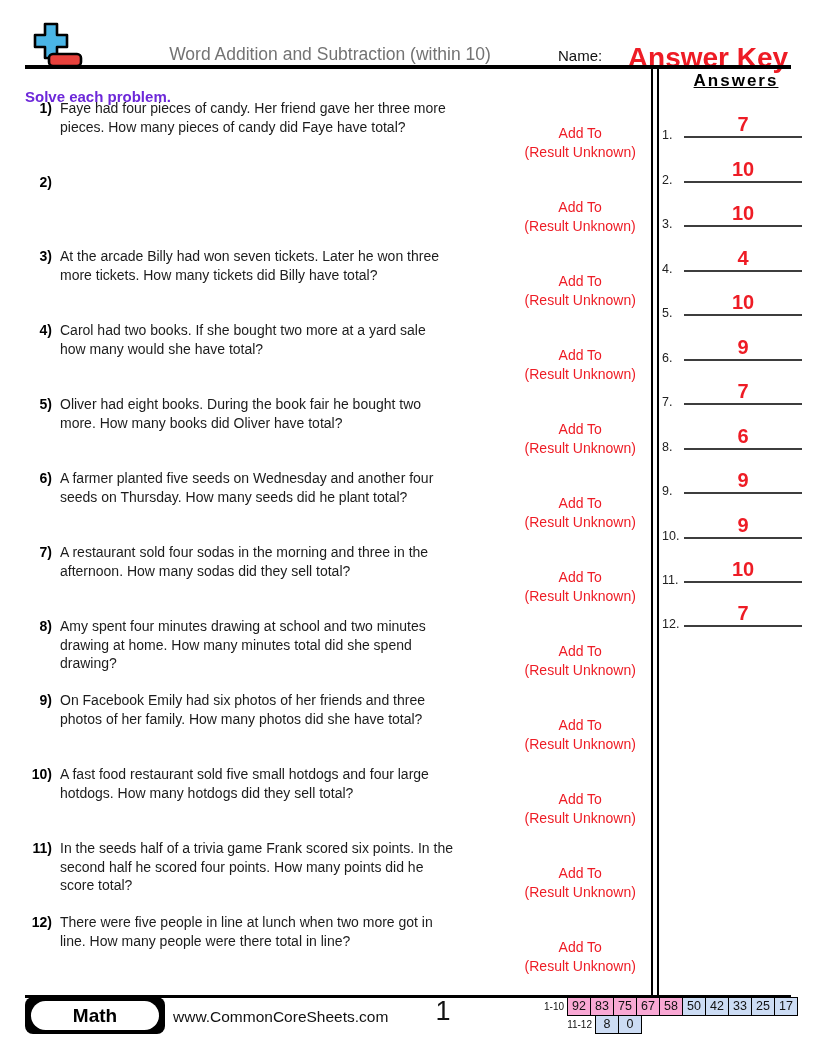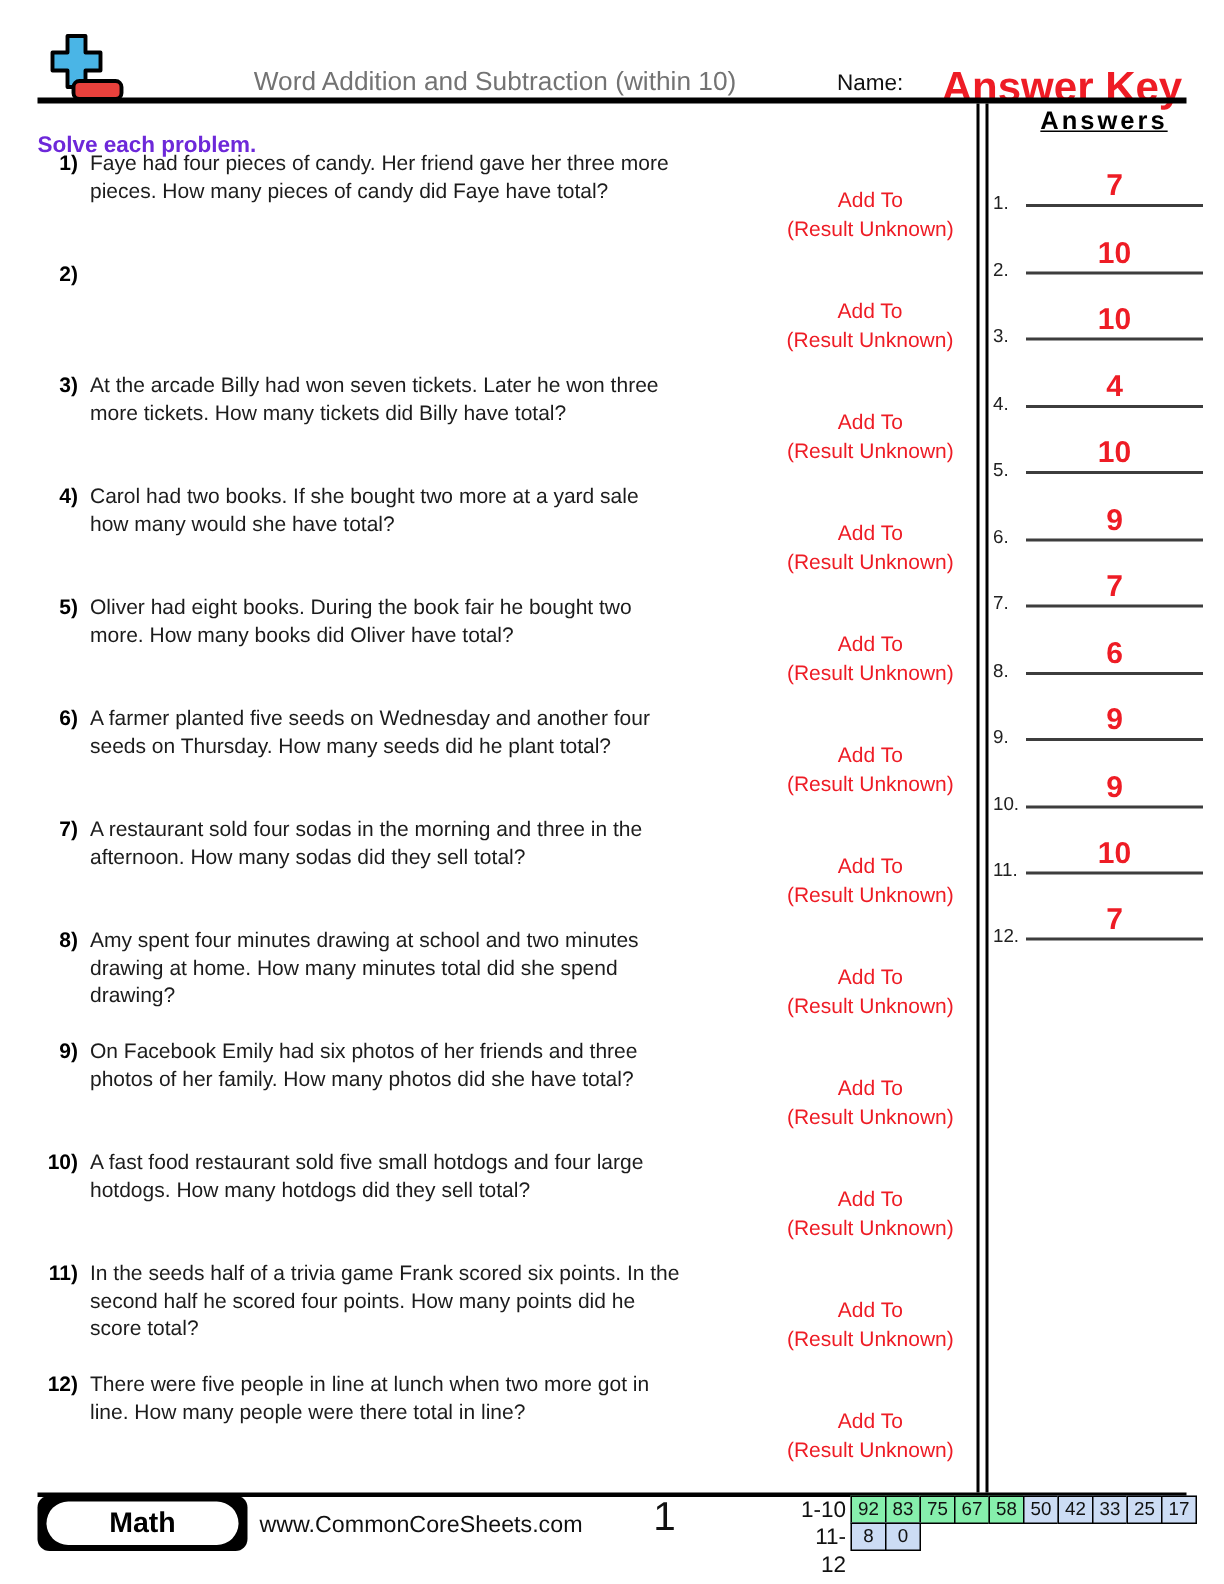--- a/index.html
+++ b/index.html
@@ -30,23 +30,23 @@
   .a-line { flex:1; border-bottom:2px solid #3d3d3d; text-align:center; font-size:20px; font-weight:bold; color:#ee1c25; padding-bottom:0px; line-height:24px; }
 
   
   .ftr-rule { position:absolute; left:25px; right:25px; top:995px; height:3px; background:#000; }
   .subject-badge { position:absolute; left:25px; top:997px; width:140px; height:37px; background:#000; border-radius:8px;padding-left:28px; }
   .subject-badge .pill { position:absolute; left:6px; right:6px; top:4px; bottom:4px; background:#fff; border-radius:15px; display:flex; align-items:center; justify-content:center; font-size:19px; font-weight:bold; color:#000; }
   .website { position:absolute; left:173px; top:1008px; font-size:15.5px; color:#111; }
   .page-num { position:absolute; left:400px; top:996px; width:86px; text-align:center; font-size:27px; color:#111; }
   .score-table { position:absolute; left:530px; top:997px; }
   .score-row { display:flex; }
-  .score-row + .score-row { margin-top:-1px; }
-  .s-label { width:38px; text-align:right; padding-right:4px; font-size:15px; line-height:19px; color:#111; flex:none; }
-  .s-cell { width:24px; height:19px; border:1px solid #000; margin-left:-1px; text-align:center; font-size:12.5px; line-height:17px; background:#86efac; color:#111; flex:none; }
+  .score-row + .score-row { margin-top:-1px;margin-left:28px; }
+  .s-label { width:38px; text-align:right; padding-right:4px; font-size:10px; line-height:19px; color:#111; flex:none; }
+  .s-cell { width:24px; height:19px; border:1px solid #000; margin-left:-1px; text-align:center; font-size:12.5px; line-height:17px; background:#f9a8d4; color:#111; flex:none; }
   .s-cell.shaded { background:#ccdcf4; }
 </style>
 </head>
 <body>
 
 <div class="page">
 
   <div class="hdr-icon">
     <svg width="52" height="48" viewBox="0 0 52 48">
       <path d="M12 2 h12 v11 h10 v12 h-10 v11 h-12 v-11 H2 v-12 h10 z" fill="#4ab5e6" stroke="#000" stroke-width="2.6" stroke-linejoin="round"></path>

